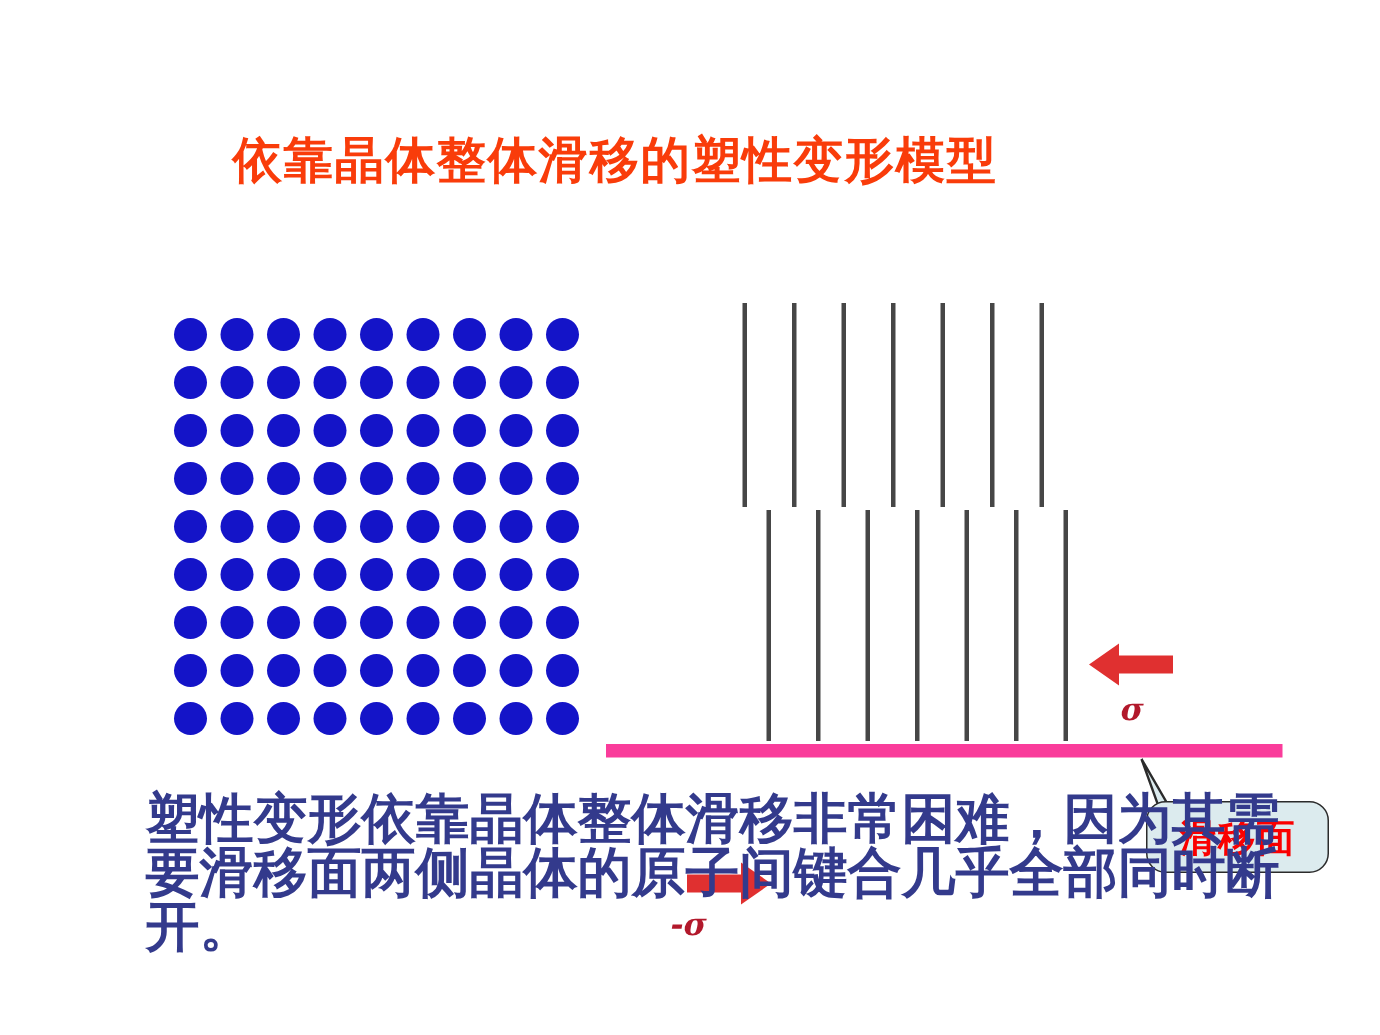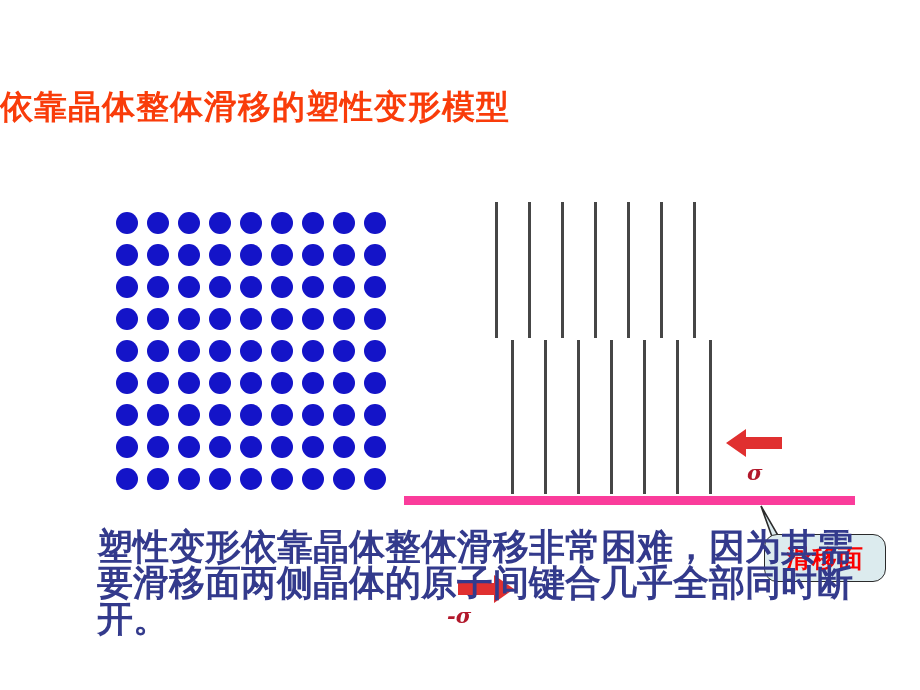--- a/index.html
+++ b/index.html
@@ -21,21 +21,21 @@
     height: 690px;
     background: #ffffff;
   }
 
   
   #title {
     position: absolute;
     left: 0;
     top: 88px;
     width: 820px;
-    text-align: left;
+    text-align: center;
     color: #f93c0a;
     font-family: "DejaVu Serif", "Liberation Serif", serif;
     font-weight: bold;
     font-size: 33px;
     letter-spacing: 1px;
     line-height: 38px;
     white-space: nowrap;
   }
 
   

